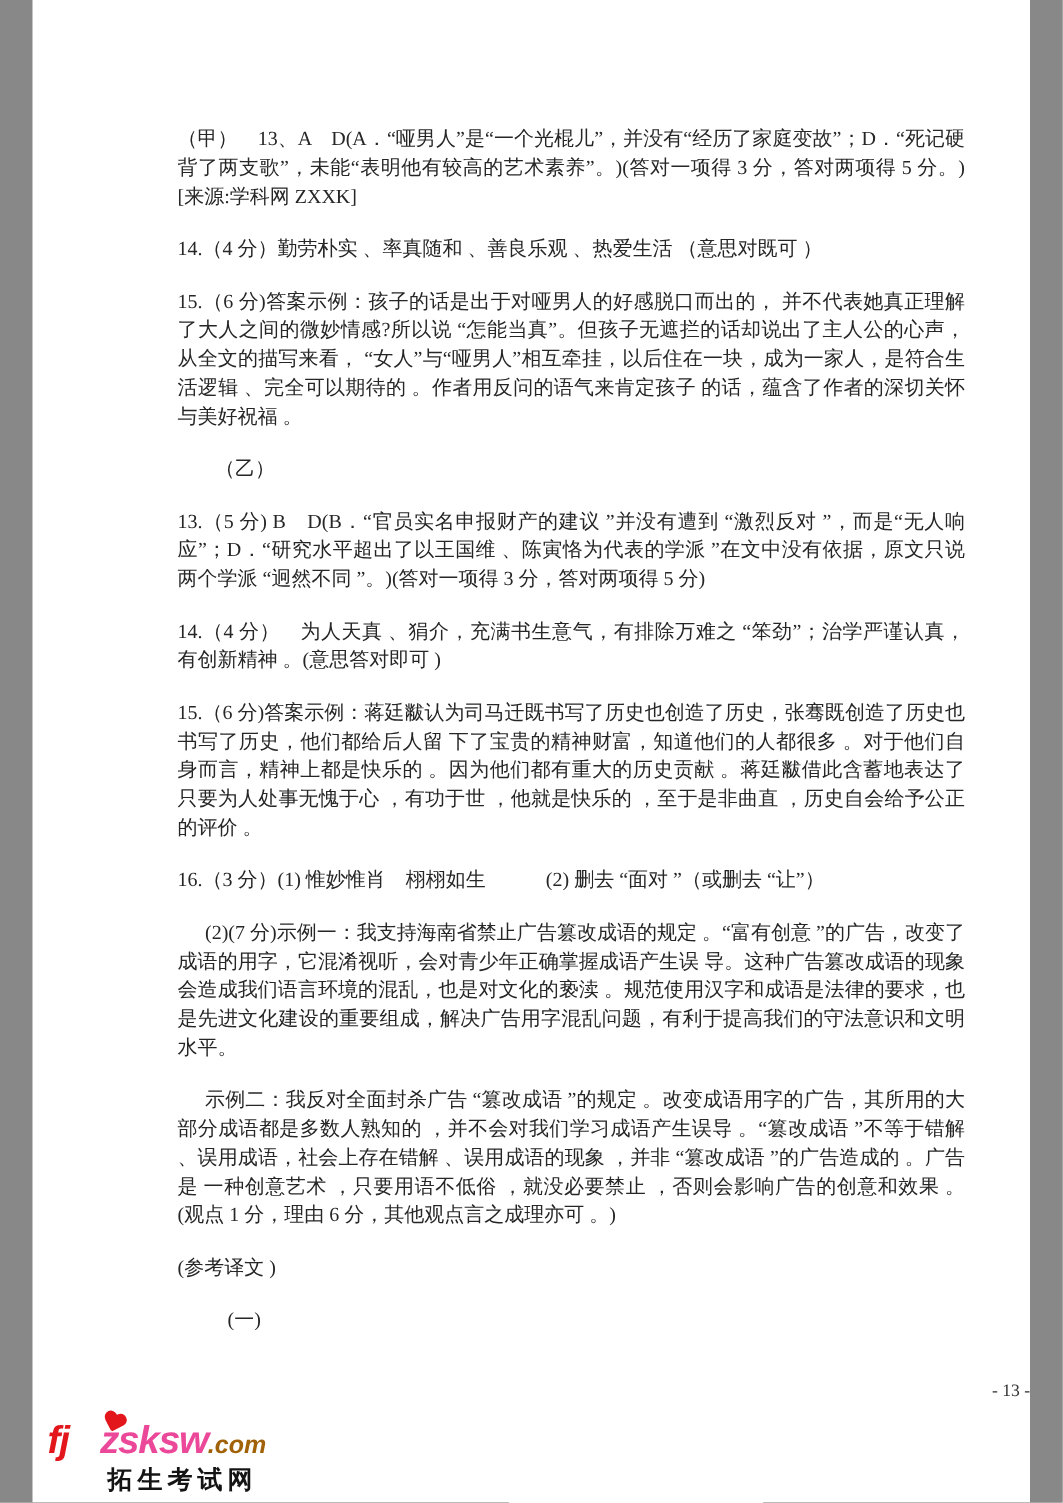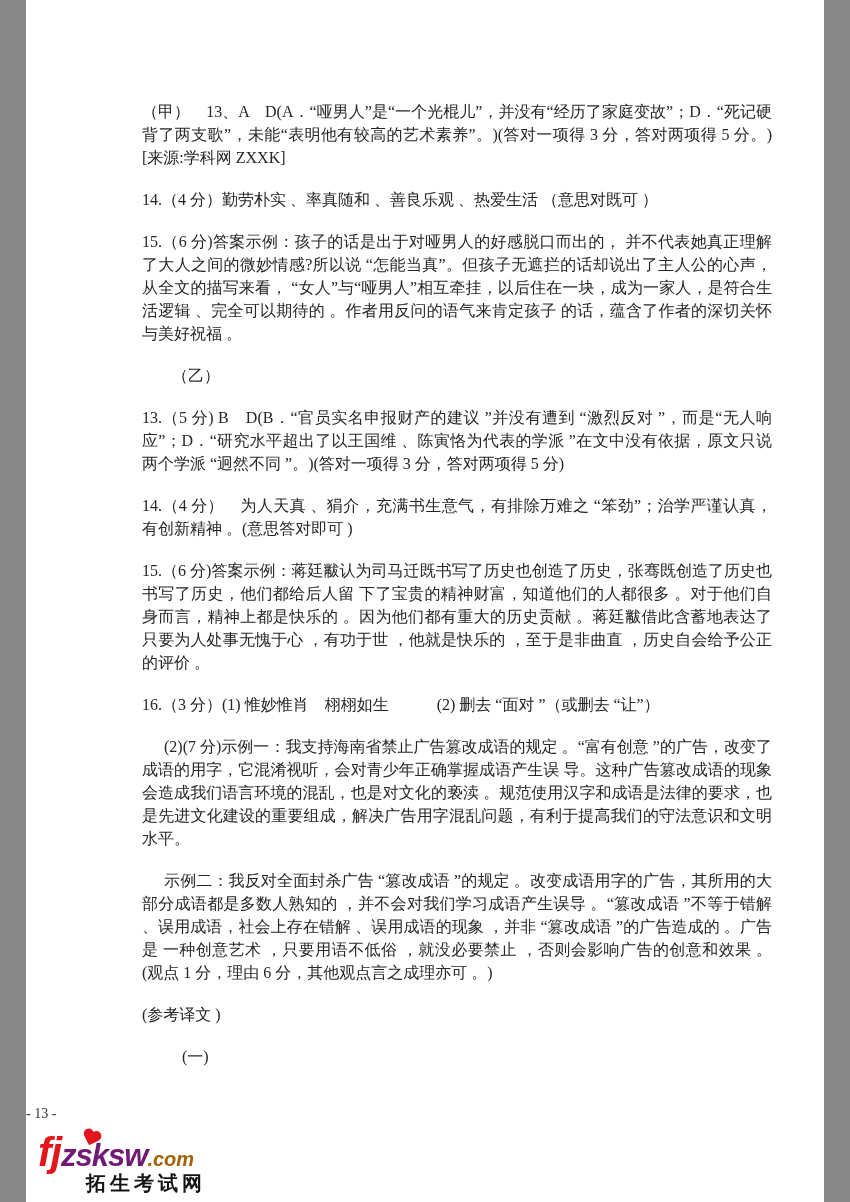--- a/index.html
+++ b/index.html
@@ -17,21 +17,21 @@
     left: 116px; top: 100px; width: 630px;
     font-size: 16px; line-height: 23px;
     text-align: justify;
   }
   .para { margin: 0 0 19px 0; }
   .indent-1 { margin-left: 30px; }
   .indent-2 { margin-left: 40px; }
   .ti { text-indent: 22px; }
   .page-number {
     position: absolute; top: 1106px; left: 0; width: 100%;
-    text-align: left; font-size: 14px; color: #333333;
+    text-align: right; font-size: 14px; color: #333333;
   }
   .watermark {
     position: absolute; left: 12px; top: 1126px;
     width: 190px; height: 74px;
     font-family: "Liberation Sans", "DejaVu Sans", sans-serif;
   }
   .heart {
     position: absolute; left: 44px; top: 4px;
     width: 18px; height: 16px;
     transform: rotate(18deg);
@@ -42,22 +42,22 @@
     border-radius: 10px 10px 0 0;
     background: #e2161b;
   }
   .heart::before { left: 9px; transform: rotate(-45deg); transform-origin: 0 100%; }
   .heart::after  { left: 0;  transform: rotate(45deg);  transform-origin: 100% 100%; }
   .site-line {
     position: absolute; left: 0; top: 8px;
     font-style: italic; font-weight: bold;
     white-space: nowrap; line-height: 36px;
   }
-  .site-prefix { color: #e2161b; font-size: 41px; letter-spacing: -1px; }
-  .site-main   { color: #701a75; font-size: 31px; letter-spacing: -1px; }
+  .site-prefix { color: #e2161b; font-size: 31px; letter-spacing: -1px; }
+  .site-main   { color: #ec4899; font-size: 31px; letter-spacing: -1px; margin-left: 25px; }
   .site-tld    { color: #a16207; font-size: 20px; }
   .site-cn {
     position: absolute; left: 48px; top: 44px;
     color: #141414; font-size: 20px; font-weight: bold;
     letter-spacing: 4px; white-space: nowrap;
     font-family: "Liberation Serif", "DejaVu Serif", serif;
   }
 </style>
 </head>
 <body>

